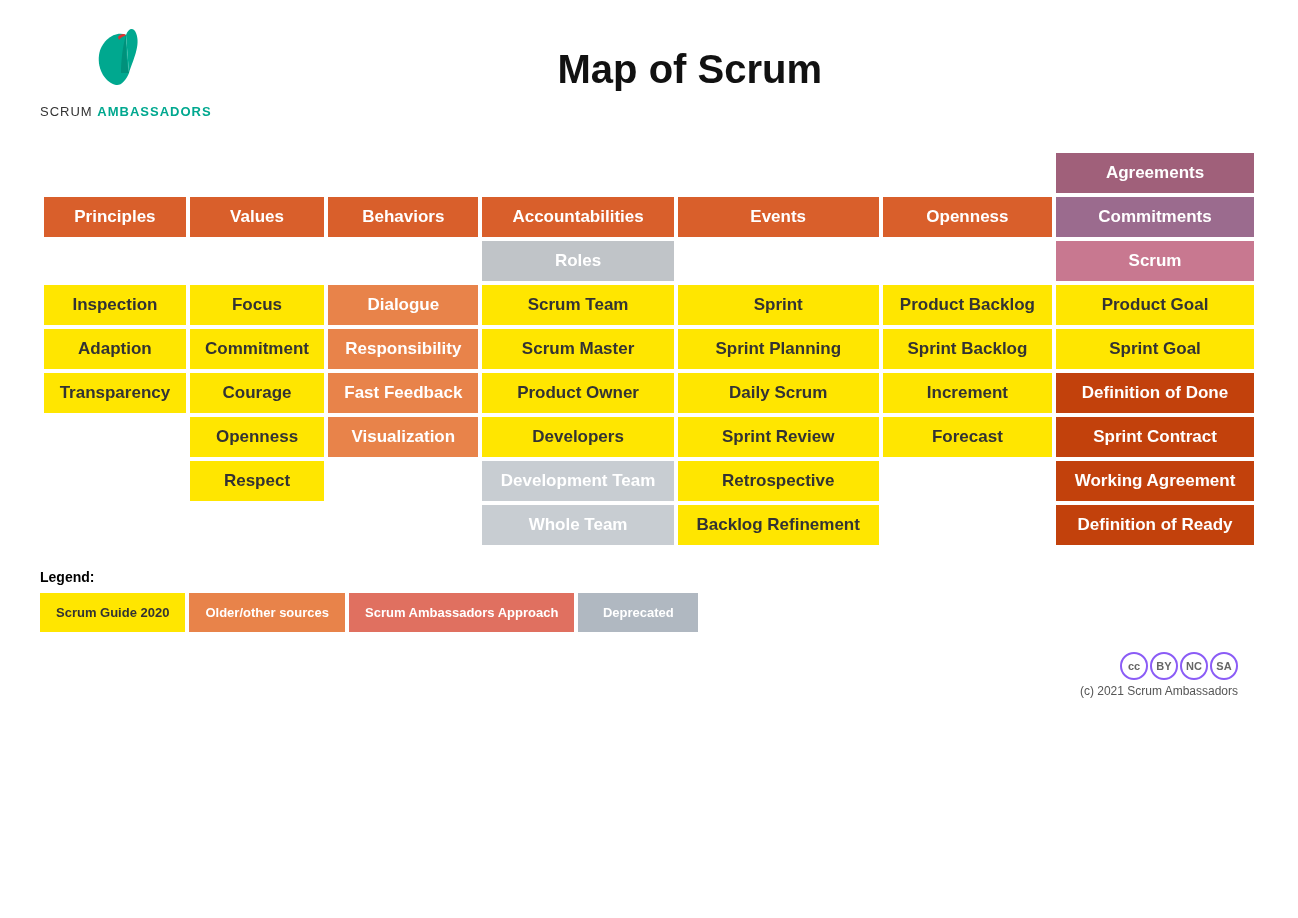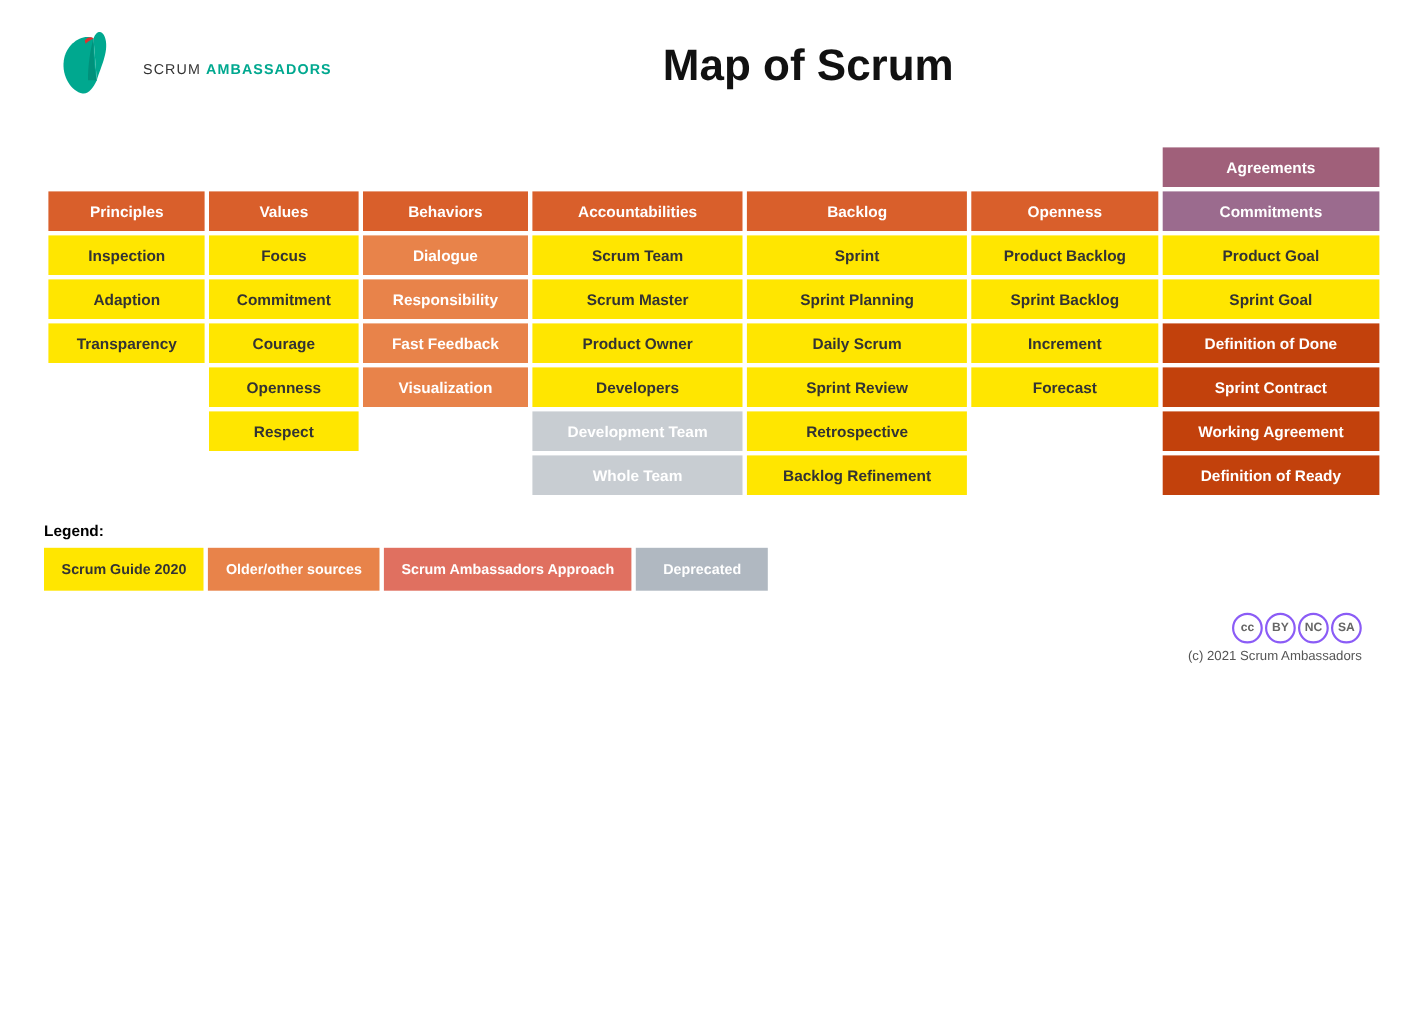--- a/index.html
+++ b/index.html
@@ -12,20 +12,21 @@
     }
 
     
     .header {
       display: flex;
       align-items: center;
       margin-bottom: 30px;
     }
     .logo-area {
       display: flex;
+      flex-direction: column;
       align-items: center;
       margin-right: 60px;
     }
     .logo-svg {
       width: 90px;
       height: 80px;
     }
     .logo-text {
       font-size: 13px;
       letter-spacing: 1px;
@@ -53,21 +54,21 @@
       width: 100%;
       border-collapse: separate;
       border-spacing: 4px;
       margin-bottom: 20px;
     }
 
     .scrum-table td {
       text-align: center;
       vertical-align: middle;
       padding: 10px 8px;
-      font-size: 14px;
+      font-size: 17px;
       font-weight: bold;
       border: none;
       min-height: 52px;
     }
 
     
     .yellow { background-color: #FFE600; color: #333; }
     .orange { background-color: #E8834A; color: #fff; }
     .salmon { background-color: #E07060; color: #fff; }
     .gray { background-color: #B0B8C1; color: #fff; }
@@ -190,25 +191,31 @@
     <tr>
       <td class="empty" colspan="6"></td>
       <td class="agreements-top">Agreements</td>
     </tr>
 
     <tr>
       <td class="col-header">Principles</td>
       <td class="col-header">Values</td>
       <td class="col-header">Behaviors</td>
       <td class="col-header">Accountabilities</td>
-      <td class="col-header">Backlog</td>
+      <td class="col-header">Events</td>
       <td class="col-header">Openness</td>
       <td class="col-header-purple">Commitments</td>
     </tr>
 
+    <tr>
+      <td class="empty" colspan="3"></td>
+      <td class="roles-cell">Roles</td>
+      <td class="empty" colspan="2"></td>
+      <td class="scrum-cell">Scrum</td>
+    </tr>
 
     <tr>
       <td class="yellow">Inspection</td>
       <td class="yellow">Focus</td>
       <td class="orange">Dialogue</td>
       <td class="yellow">Scrum Team</td>
       <td class="yellow">Sprint</td>
       <td class="yellow">Product Backlog</td>
       <td class="yellow">Product Goal</td>
     </tr>

